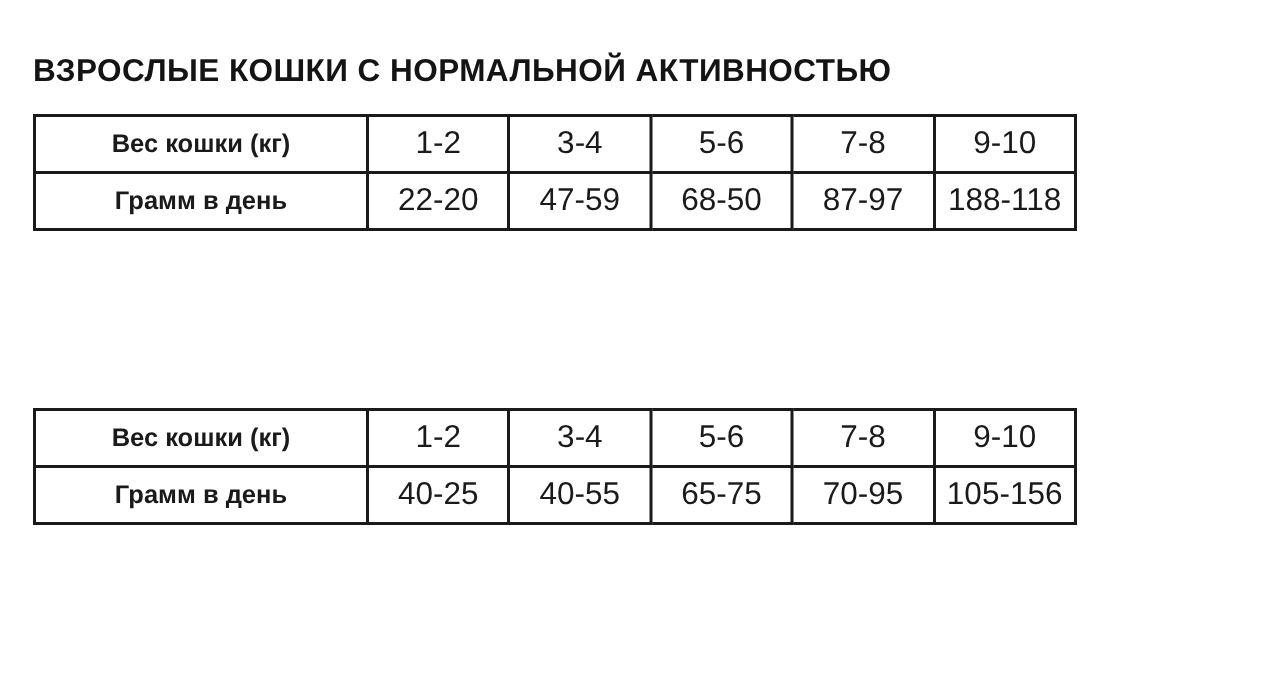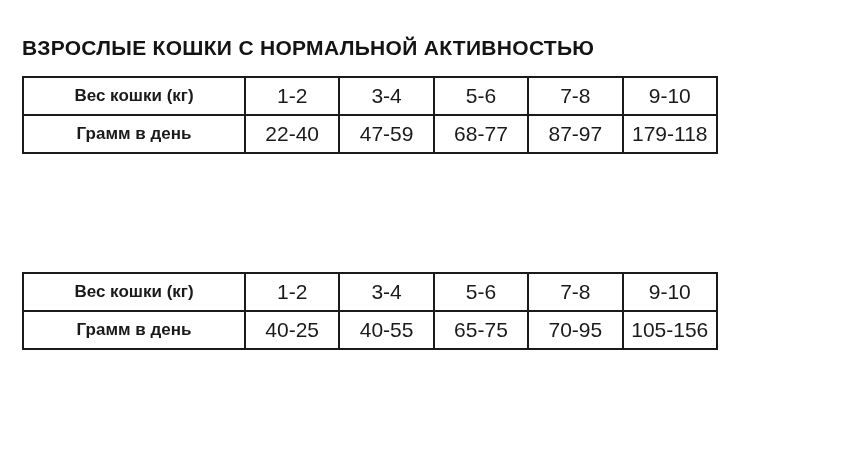--- a/index.html
+++ b/index.html
@@ -74,25 +74,25 @@
         <tr>
           <td class="row-label">Вес кошки (кг)</td>
           <td class="value">1-2</td>
           <td class="value">3-4</td>
           <td class="value">5-6</td>
           <td class="value">7-8</td>
           <td class="value">9-10</td>
         </tr>
         <tr>
           <td class="row-label">Грамм в день</td>
-          <td class="value">22-40</td>
+          <td class="value">22-20</td>
           <td class="value">47-59</td>
-          <td class="value">68-77</td>
+          <td class="value">68-50</td>
           <td class="value">87-97</td>
-          <td class="value">179-118</td>
+          <td class="value">188-118</td>
         </tr>
       </tbody>
     </table>
   </div>
 
   <div class="section section-2">
     <table class="feed-table">
       <tbody>
         <tr>
           <td class="row-label">Вес кошки (кг)</td>

